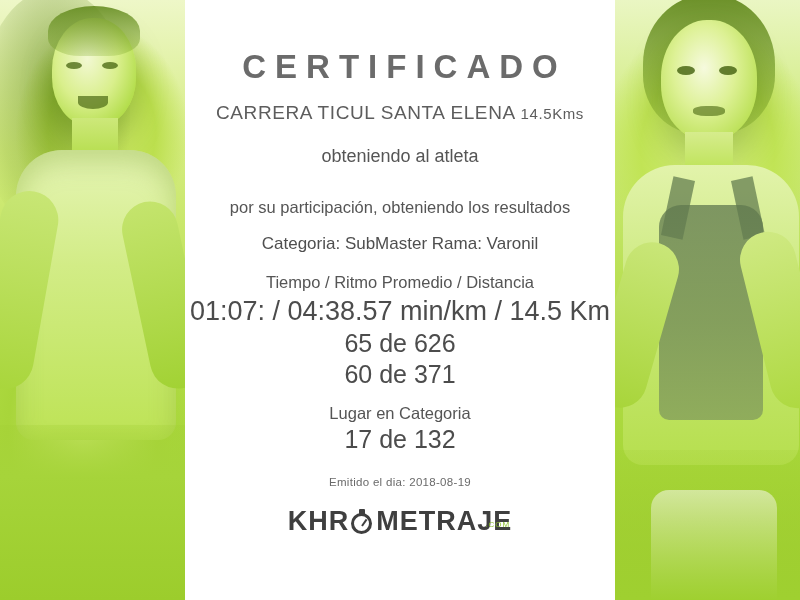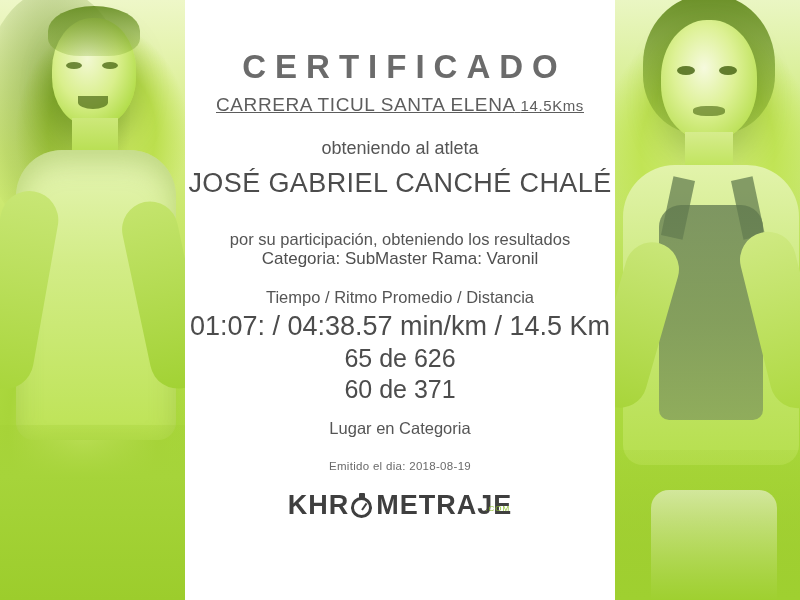--- a/index.html
+++ b/index.html
@@ -243,25 +243,24 @@
 
   .cert-title {
     margin-top: 42px;
     font-size: 33px;
     font-weight: bold;
     letter-spacing: 9px;
     color: #6b6b6b;
     text-indent: 9px;
   }
   .race-name {
-    margin-top: 8px;
+    margin-top: 16px;
     font-size: 19px;
     letter-spacing: 0.6px;
     color: #5d5d5d;
-    text-decoration: underline;
   }
   .race-name .dist {
     font-size: 15px;
   }
   .certifies {
     margin-top: 22px;
     font-size: 18px;
     color: #555;
   }
   .athlete {
@@ -270,20 +269,21 @@
     color: #4c4c4c;
     letter-spacing: 0.4px;
     white-space: nowrap;
   }
   .participation {
     margin-top: 31px;
     font-size: 16.5px;
     color: #555;
   }
   .category-line {
+    margin-top: 17px;
     font-size: 17px;
     color: #4f4f4f;
   }
   .metrics-label {
     margin-top: 19px;
     font-size: 16.5px;
     color: #555;
   }
   .metrics-value {
     margin-top: 4px;
@@ -408,34 +408,34 @@
 
     <div class="cert-title">CERTIFICADO</div>
 
     <div class="race-name">
       <span>CARRERA TICUL SANTA ELENA</span>
       <span class="dist">14.5Kms</span>
     </div>
 
     <div class="certifies">obteniendo al atleta</div>
 
-    <div class="athlete">JOSÉ GABRIEL  CANCHÉ CHALÉ</div>
 
     <div class="participation">por su participación, obteniendo los resultados</div>
 
     <div class="category-line">Categoria: SubMaster Rama: Varonil</div>
 
     <div class="metrics-label">Tiempo / Ritmo Promedio / Distancia</div>
     <div class="metrics-value">01:07: / 04:38.57 min/km / 14.5 Km</div>
 
     <div class="place-value">65 de 626</div>
 
     <div class="place-value">60 de 371</div>
 
     <div class="place-label">Lugar en Categoria</div>
+    <div class="place-value">17 de 132</div>
 
     <div class="issued">Emitido el dia: 2018-08-19</div>
 
     <div class="logo">
       <span class="logo-text">KHR</span><span class="logo-mark"><span class="ring"></span><span class="stem"></span><span class="hand"></span></span><span class="logo-text">METRAJE</span>
       <span class="logo-sub">.COM</span>
     </div>
 
   </div>
 </div>

